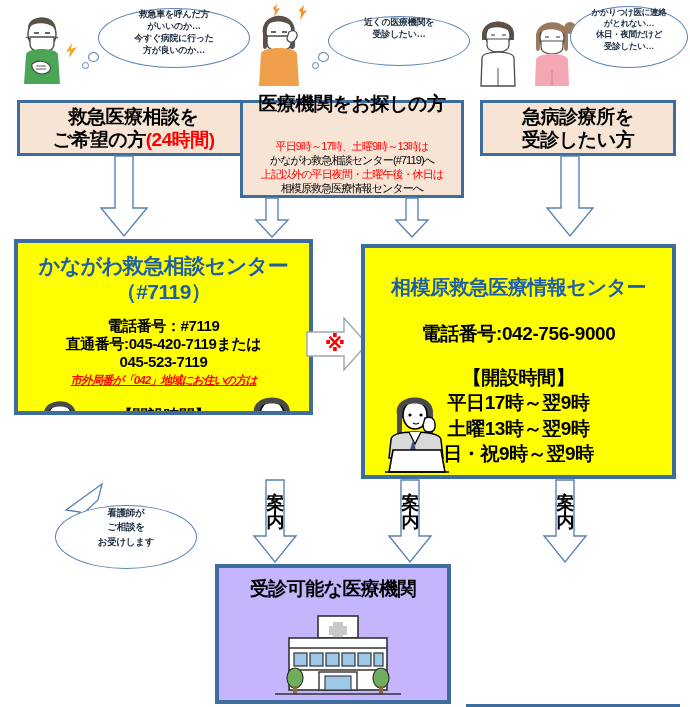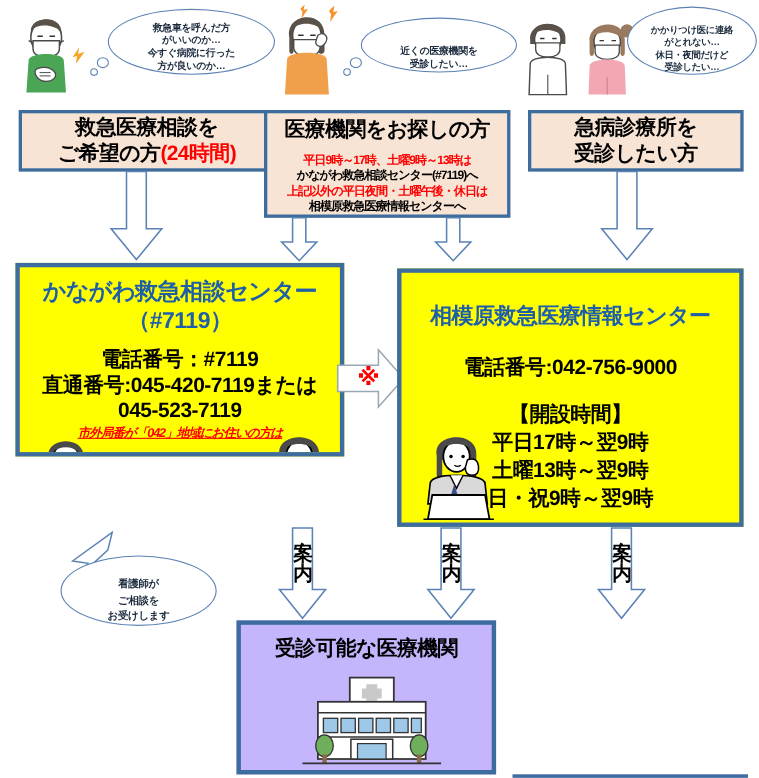--- a/index.html
+++ b/index.html
@@ -21,21 +21,21 @@
     height: 707px;
   }
   .abs { position: absolute; }
 
   
   .bubble {
     border: 1.4px solid #5a82b4;
     border-radius: 50%;
     background: #ffffff;
     display: flex;
-    align-items: flex-end;
+    align-items: flex-start;
     justify-content: center;
     text-align: center;
     color: #1b2a3d;
     line-height: 1.32;
     font-weight: bold;
     letter-spacing: -0.3px;
   }
   .bubble-tail {
     border: 1.3px solid #5a82b4;
     border-radius: 50%;
@@ -55,23 +55,23 @@
     text-align: center;
   }
   .catbox .title {
     font-weight: bold;
     color: #000;
     letter-spacing: -0.5px;
   }
   .red { color: #ff0000; }
 
   .sub-lines {
-    margin-top: 8px;
+    margin-top: 22px;
     line-height: 1.28;
-    font-weight: bold;
+    font-weight: normal;
     letter-spacing: -0.9px;
   }
   .sub-lines .l-red { color: #ff0000; }
   .sub-lines .l-blk { color: #000; }
 
   
   .ybox {
     background: #ffff00;
     border: 4.5px solid #3c6d9e;
     box-sizing: border-box;
@@ -265,21 +265,21 @@
     <svg width="48" height="82" viewBox="0 0 48 82">
       <path d="M15 0 L33 0 L33 52 L47 52 L24 80 L1 52 L15 52 Z" fill="#fff" stroke="#5a82b4" stroke-width="1.4"></path>
     </svg>
   </div>
 
   <div class="ybox abs" style="left:14px; top:239px; width:299px; height:176px;">
     <div class="hdr" style="font-size:21px; margin-top:10px; line-height:1.26;">
       <div>かながわ救急相談センター</div>
       <div>（#7119）</div>
     </div>
-    <div class="body" style="font-size:19px; margin-top:11px; line-height:1.2;">
+    <div class="body" style="font-size:15px; margin-top:11px; line-height:1.2;">
       <div>電話番号：#7119</div>
       <div>直通番号:045-420-7119または</div>
       <div>045-523-7119</div>
     </div>
     <div class="warn" style="font-size:11.5px; line-height:1.22; margin-top:2px;font-style:italic;">
       <div>市外局番が「042」地域にお住いの方は</div>
     </div>
     <div class="body" style="font-size:16px; margin-top:18px; line-height:1.32;">
       <div>【開設時間】</div>
       <div>24時間365日</div>

